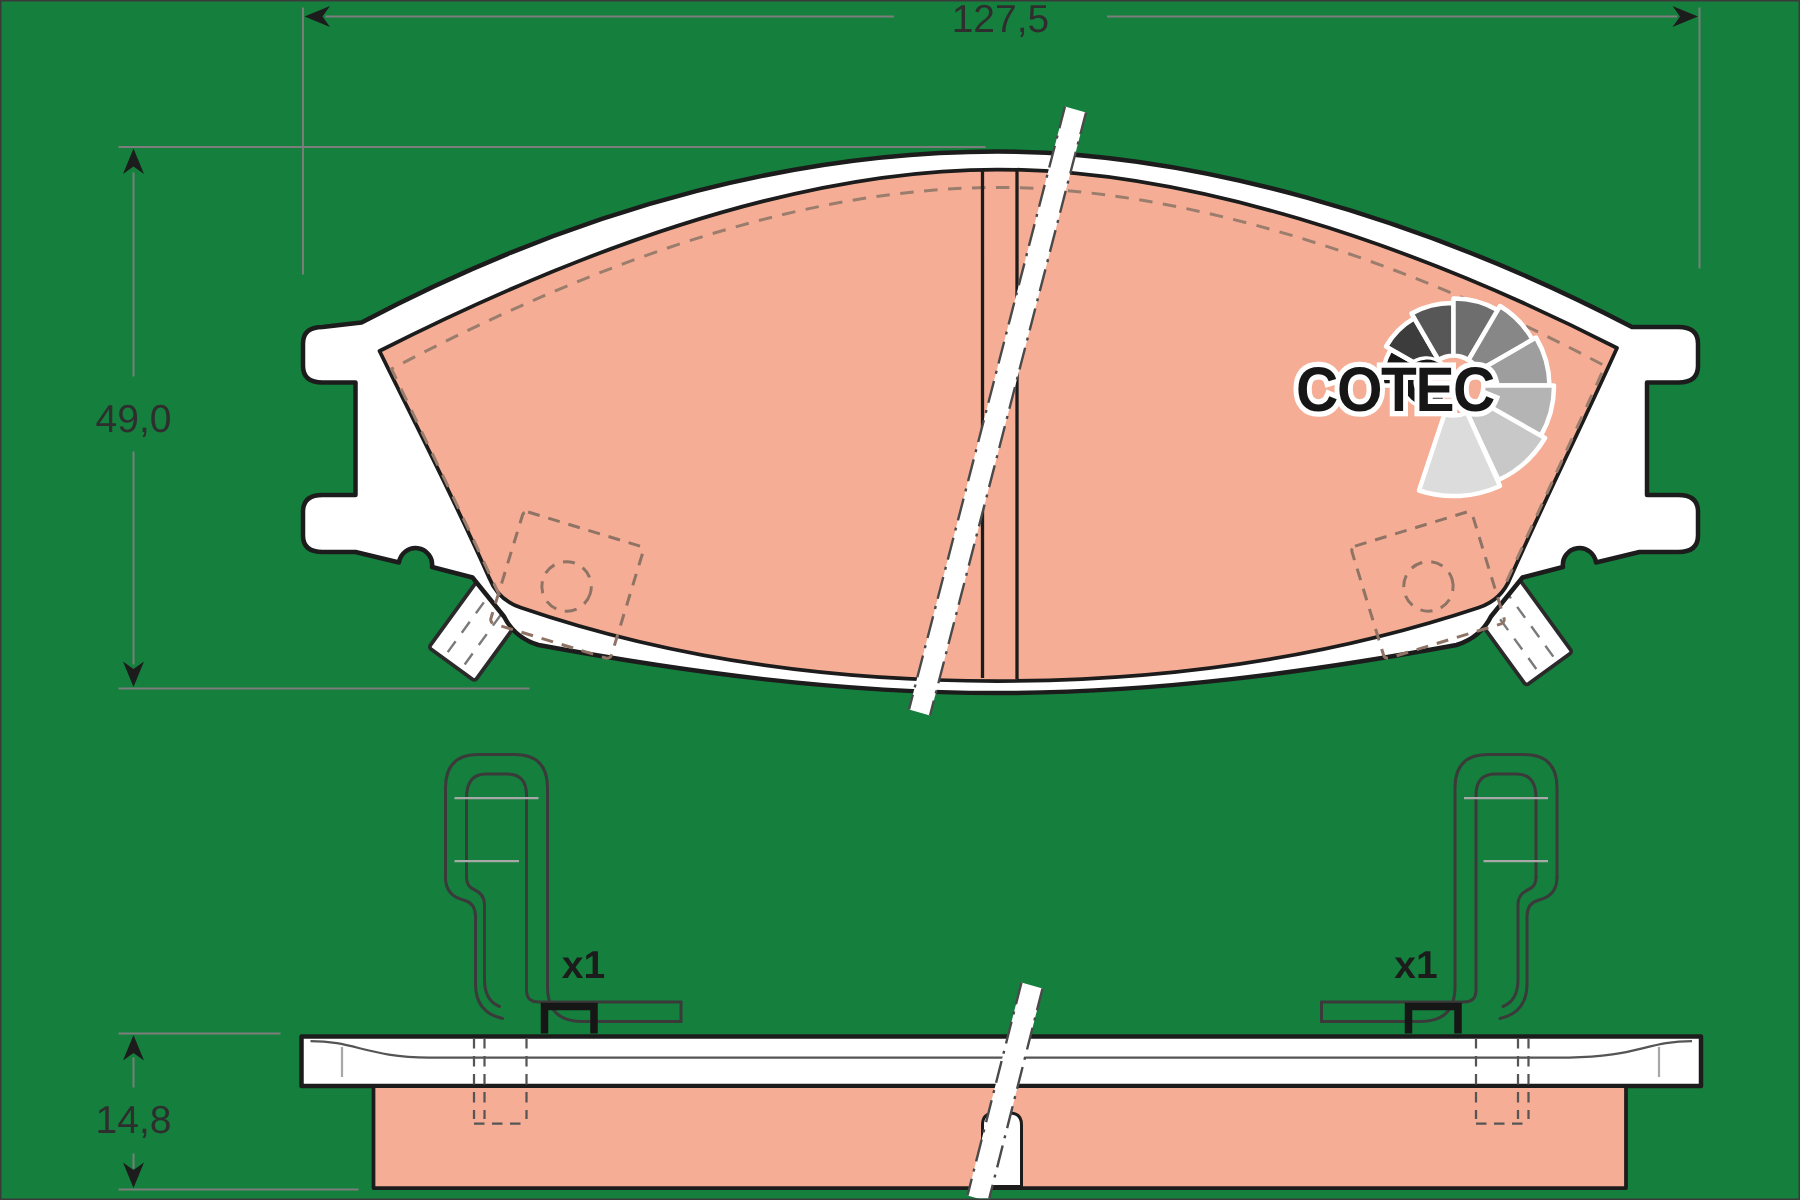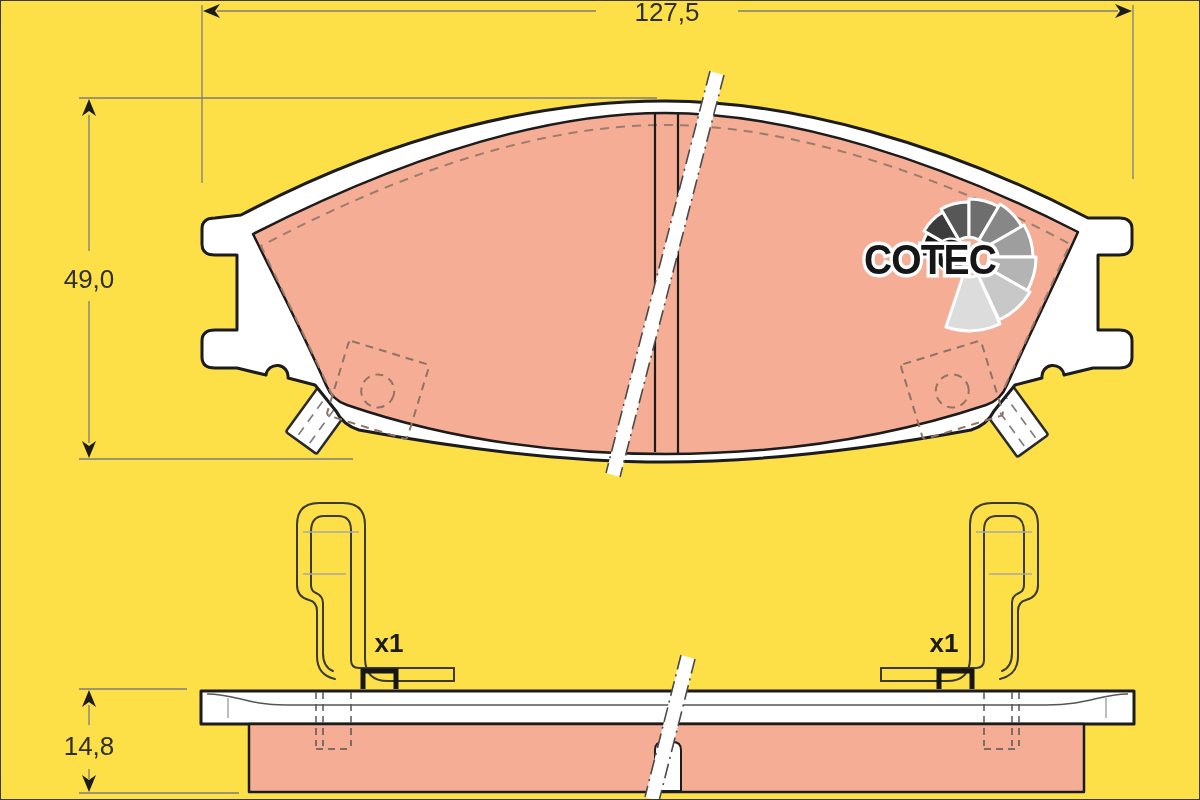--- a/index.html
+++ b/index.html
@@ -1,16 +1,16 @@
 <!DOCTYPE html>
 <html><head>
 <meta charset="utf-8">
 <style>
   html,body{margin:0;padding:0;background:#fff;}
-  .frame{position:relative;width:1198px;height:798px;border:1px solid #3a3a3a;background:#fde047;overflow:hidden;}
+  .frame{position:relative;width:1198px;height:798px;border:1px solid #3a3a3a;background:#15803d;overflow:hidden;}
   svg{display:block;}
   text{font-family:"Liberation Sans","DejaVu Sans",sans-serif;}
   .dim-text{font-size:26px;fill:#2e2e2e;}
   .qty-text{font-size:26px;font-weight:bold;fill:#1c1c1c;}
   .logo-text{font-size:42px;font-weight:bold;fill:#161616;stroke:#ffffff;stroke-width:7px;paint-order:stroke;letter-spacing:-1px;}
   .thin{stroke:#7d7d7d;stroke-width:1.3;fill:none;}
   .arrow{fill:#1c1c1c;stroke:none;}
   .outline{fill:#ffffff;stroke:#1c1c1c;stroke-width:3;stroke-linejoin:round;}
   .friction-edge{stroke:#1c1c1c;stroke-width:2.5;stroke-linejoin:round;}
   .chamfer{fill:none;stroke:#9b7d6d;stroke-width:2;stroke-dasharray:9 7;}

